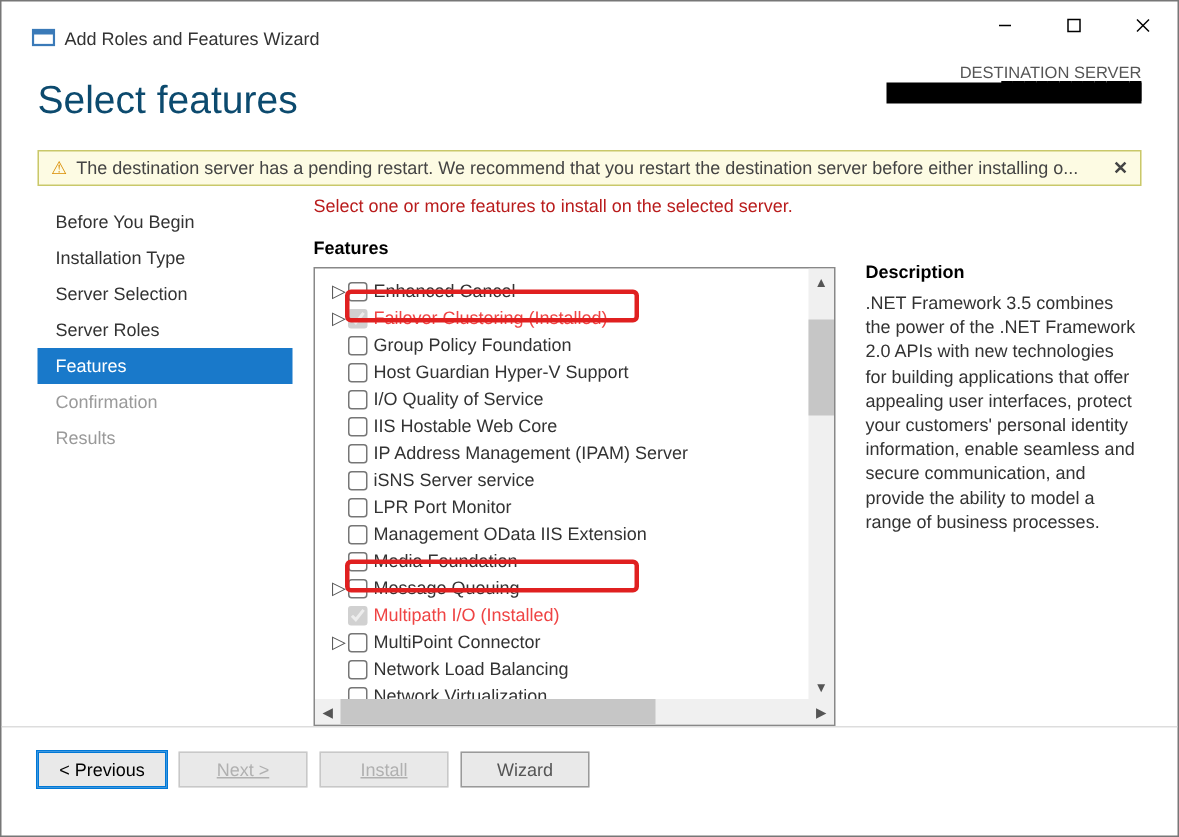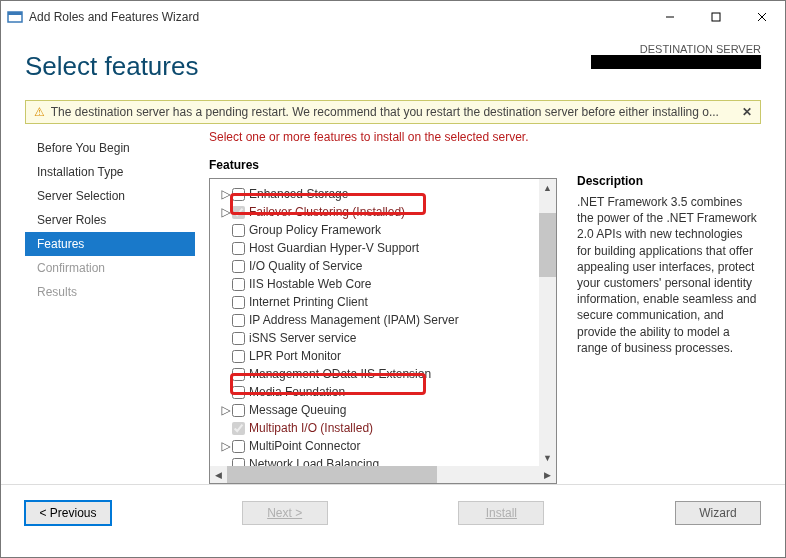--- a/index.html
+++ b/index.html
@@ -1,17 +1,17 @@
 <!DOCTYPE html>
 <html><head>
 <meta charset="utf-8">
 <style>
   * { box-sizing: border-box; font-family: "Segoe UI", Arial, sans-serif; }
   body { margin: 0; background: #fff; width: 786px; height: 558px; overflow: hidden; border:1px solid #777; }
-  .titlebar { height: 32px; display: flex; align-items: center; padding-left: 6px; }
+  .titlebar { height: 32px; display: flex; align-items: flex-end; padding-left: 20px; }
   .titlebar .icon { width: 16px; height: 16px; margin-right: 6px; display:inline-block; }
   .titlebar .title { font-size: 12px; color:#333; flex:1; }
   .winbtns { display:flex; }
   .winbtn { width: 46px; height:32px; display:flex; align-items:center; justify-content:center; font-size:12px; font-family: "Segoe UI Symbol", sans-serif; }
   .winbtn svg { width:10px; height:10px; }
   .header { padding: 10px 24px 2px 24px; display:flex; justify-content:space-between; align-items:flex-start; }
   .header h1 { font-size: 26px; font-weight: 300; color:#0c4a6e; margin:8px 0 0 0; }
   .destblock { text-align:right; font-size:11px; }
   .destlabel { color:#555; }
   .destval { background:#000; color:#000; display:inline-block; width:170px; height:14px; }
@@ -27,38 +27,38 @@
   .instruct { font-size:12px; color:#b91c1c; margin:2px 0 6px 14px; }
   .panes { display:flex; flex:1; min-height:0; }
   .featcol { width:348px; display:flex; flex-direction:column; margin-left:14px; }
   .featlabel { font-size:12px; font-weight:bold; margin:8px 0 6px 0; }
   .featbox { border:1px solid #888; flex:1; position:relative; display:flex; flex-direction:column; overflow:hidden;}
   .featlist { flex:1; overflow:hidden; padding:6px 4px 0 10px; font-size:12px; color:#333; }
   .fi { display:flex; align-items:center; height:18px; white-space:nowrap; }
   .fi .exp { width:12px; text-align:center; color:#555; }
   .fi input[type=checkbox]{ margin:0 4px 0 0; width:13px; height:13px;}
   .fi.inst input[type=checkbox]{ accent-color:#888; }
-  .fi.inst .lbl { color:#7f1d1d; }
+  .fi.inst .lbl { color:#ef4444; }
   .hl { position:absolute; border:3px solid #e02020; border-radius:4px; pointer-events:none; z-index:20;}
   .hl1 { left:20px; top:14px; width:196px; height:22px; }
   .hl2 { left:20px; top:194px; width:196px; height:22px; }
   .vscroll { position:absolute; right:0; top:0; bottom:17px; width:17px; background:#f0f0f0; }
   .vscroll .thumb { position:absolute; left:0; right:0; top:34px; height:64px; background:#c6c6c6; }
   .vscroll .arr { position:absolute; left:0; right:0; height:17px; display:flex; align-items:center; justify-content:center; color:#555; font-size:9px; }
   .vscroll .arr.up { top:0; }
   .vscroll .arr.dn { bottom:0; }
   .hscroll { position:absolute; left:0; right:0; bottom:0; height:17px; background:#f0f0f0; }
   .hscroll .thumb { position:absolute; top:0; bottom:0; left:17px; width:210px; background:#c6c6c6; }
   .hscroll .arr { position:absolute; top:0; bottom:0; width:17px; display:flex; align-items:center; justify-content:center; color:#555; font-size:9px; }
   .hscroll .arr.lf { left:0; }
   .hscroll .arr.rt { right:0; }
   .desccol { flex:1; margin-left:20px; }
   .desclabel { font-size:12px; font-weight:bold; margin:24px 0 6px 0; }
   .desctext { font-size:12px; color:#333; line-height:1.35; padding-right:4px;}
-  .btnrow { display:flex; justify-content:space-between; gap:8px; padding:16px 24px 0 24px; border-top:1px solid #ddd; }
+  .btnrow { display:flex; justify-content:flex-start; gap:8px; padding:16px 24px 0 24px; border-top:1px solid #ddd; }
   .btn { min-width:86px; height:24px; font-size:12px; background:#e9e9e9; border:1px solid #9a9a9a; color:#555; padding:0 10px; }
   .btn.focus { outline:1px solid #0078d7; border:1px solid #0078d7; color:#000; }
   .btn[disabled] { color:#b0b0b0; border-color:#c8c8c8;text-decoration:underline; }
 </style>
 </head>
 <body>
 
 <div class="titlebar">
   <span class="icon">
     <svg viewBox="0 0 16 16">
@@ -114,51 +114,46 @@
   <div class="content">
     <div class="instruct">Select one or more features to install on the selected server.</div>
     <div class="panes">
       <div class="featcol">
         <div class="featlabel">Features</div>
         <div class="featbox">
           <div class="featlist" id="featlist">
               <div class="fi">
                 <span class="exp">▷</span>
                 <input type="checkbox" style="">
-                <span class="lbl">Enhanced Storage</span>
+                <span class="lbl">Enhanced Cancel</span>
               </div>
               <div class="fi inst">
                 <span class="exp">▷</span>
                 <input type="checkbox" disabled="" checked="" style="">
                 <span class="lbl">Failover Clustering (Installed)</span>
               </div>
               <div class="fi">
                 <span class="exp"></span>
                 <input type="checkbox" style="">
-                <span class="lbl">Group Policy Framework</span>
+                <span class="lbl">Group Policy Foundation</span>
               </div>
               <div class="fi">
                 <span class="exp"></span>
                 <input type="checkbox" style="">
                 <span class="lbl">Host Guardian Hyper-V Support</span>
               </div>
               <div class="fi">
                 <span class="exp"></span>
                 <input type="checkbox" style="">
                 <span class="lbl">I/O Quality of Service</span>
               </div>
               <div class="fi">
                 <span class="exp"></span>
                 <input type="checkbox" style="">
                 <span class="lbl">IIS Hostable Web Core</span>
-              </div>
-              <div class="fi">
-                <span class="exp"></span>
-                <input type="checkbox" style="">
-                <span class="lbl">Internet Printing Client</span>
               </div>
               <div class="fi">
                 <span class="exp"></span>
                 <input type="checkbox" style="">
                 <span class="lbl">IP Address Management (IPAM) Server</span>
               </div>
               <div class="fi">
                 <span class="exp"></span>
                 <input type="checkbox" style="">
                 <span class="lbl">iSNS Server service</span>

